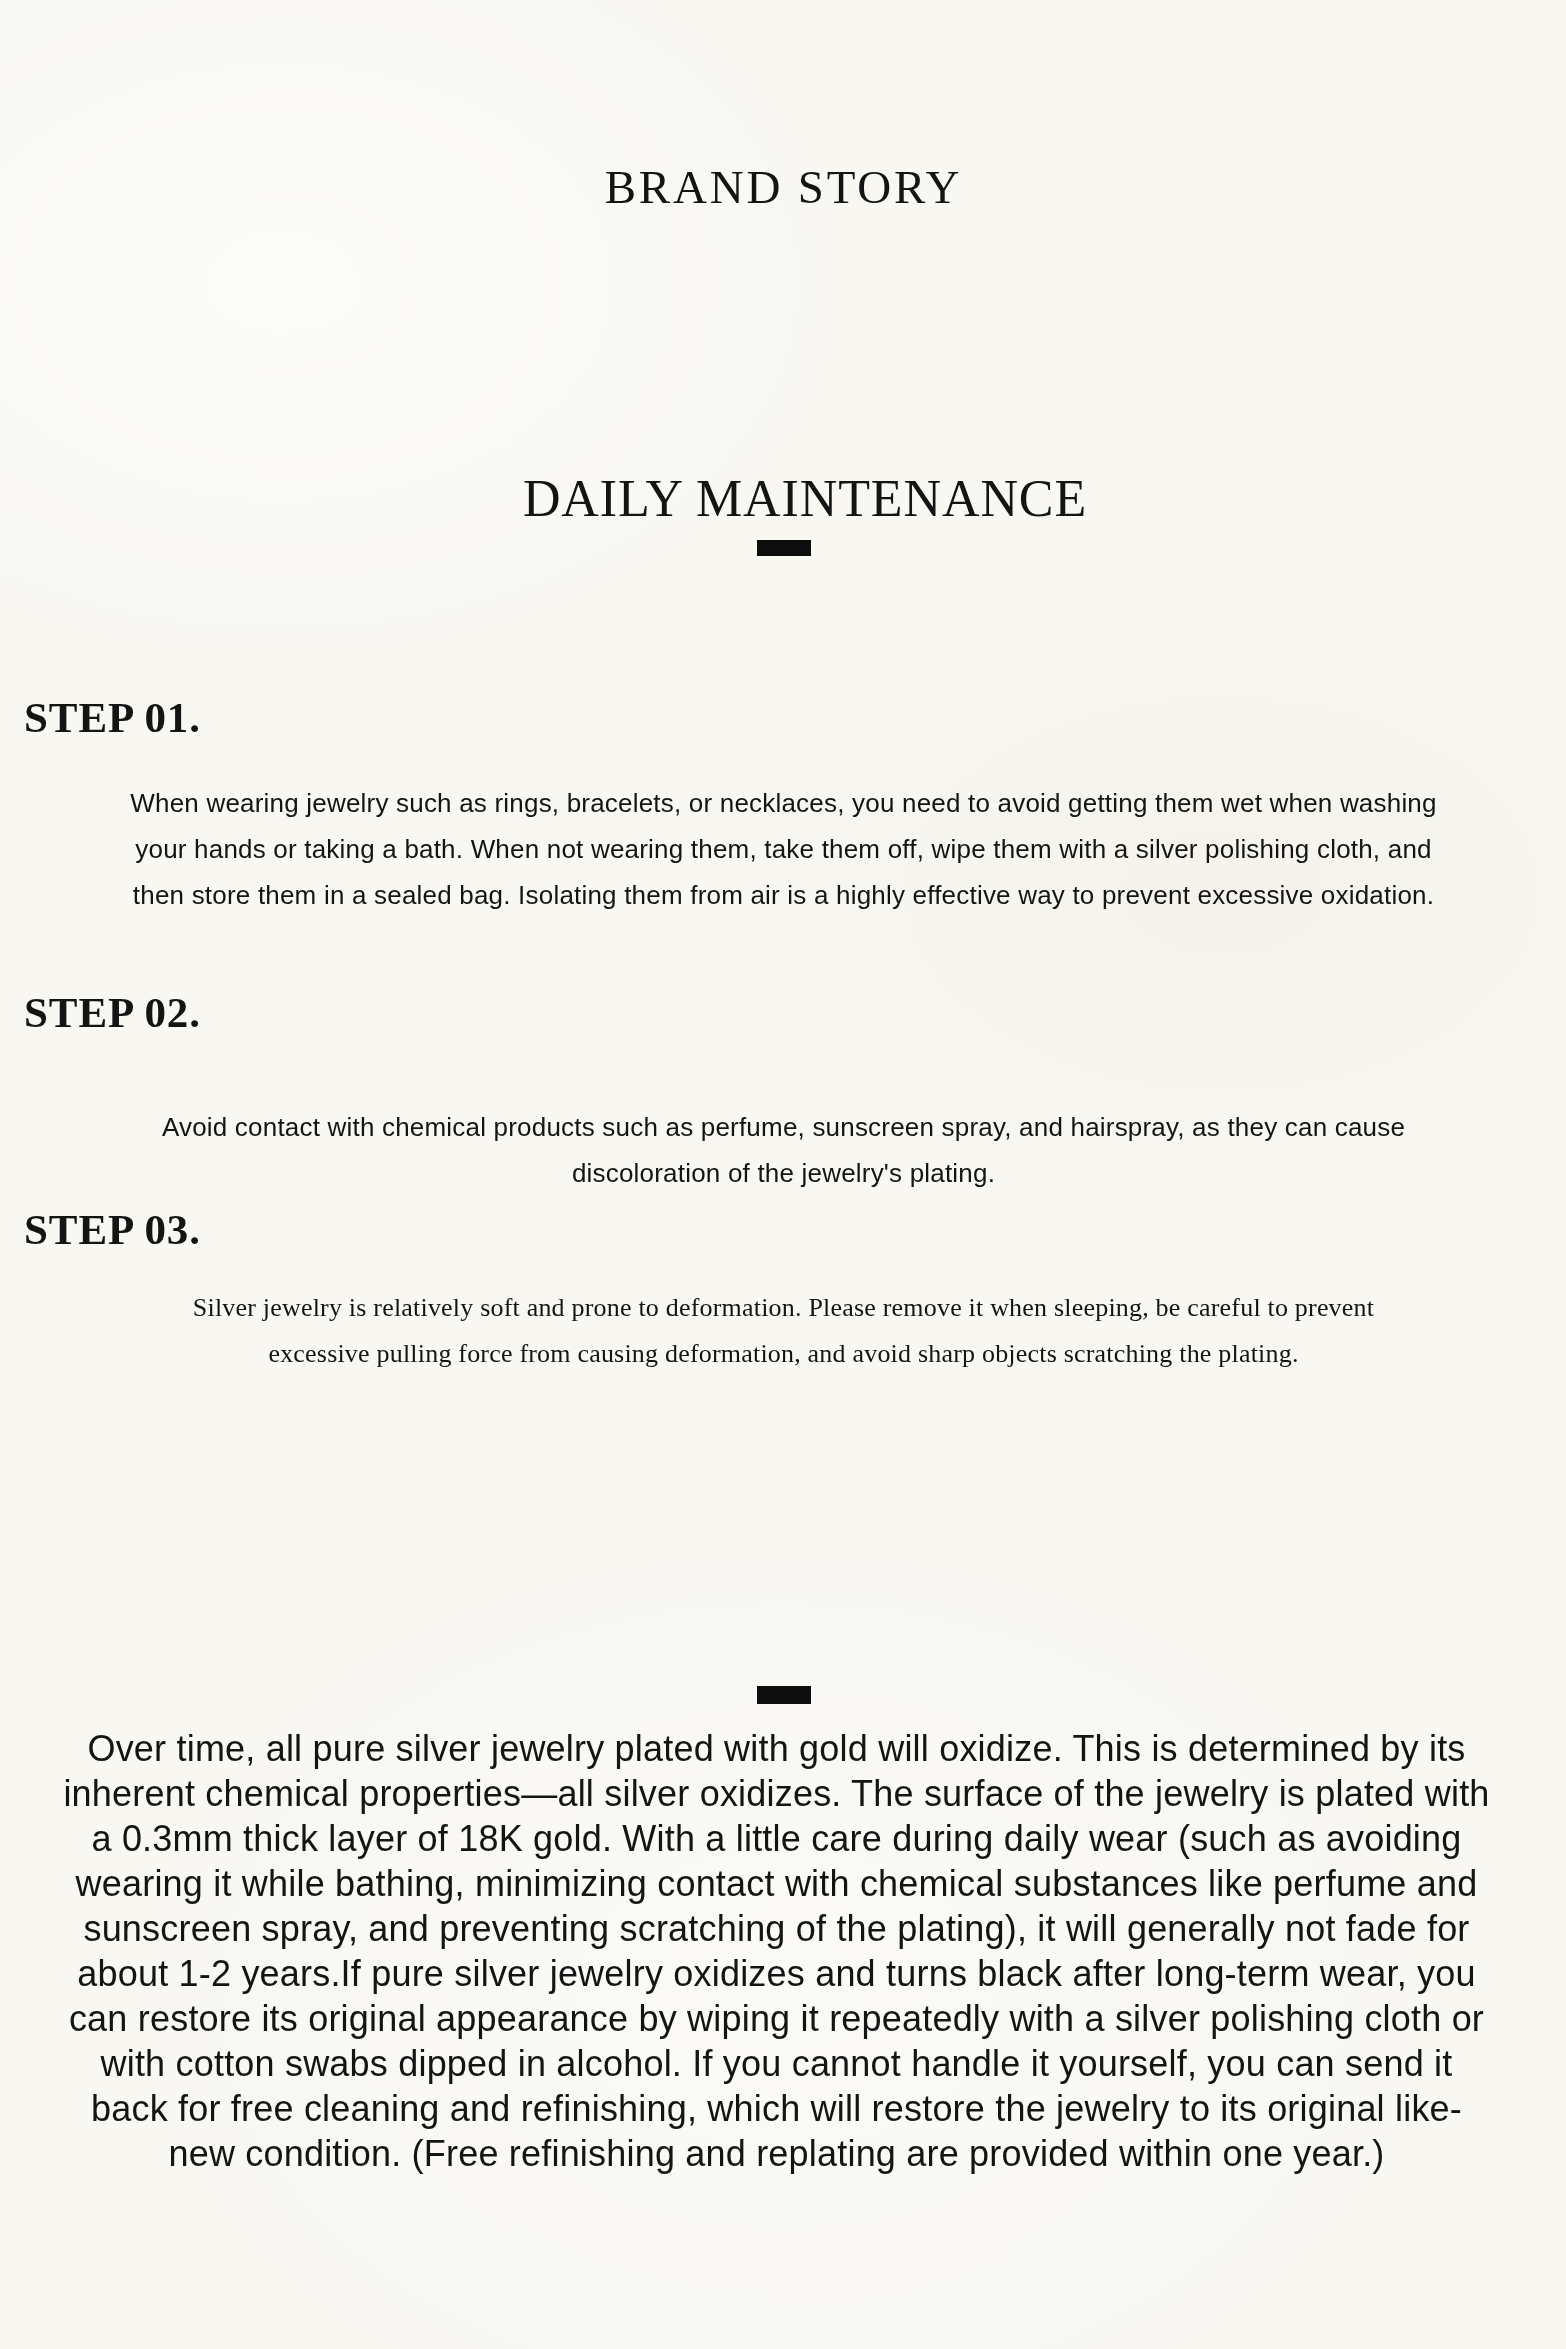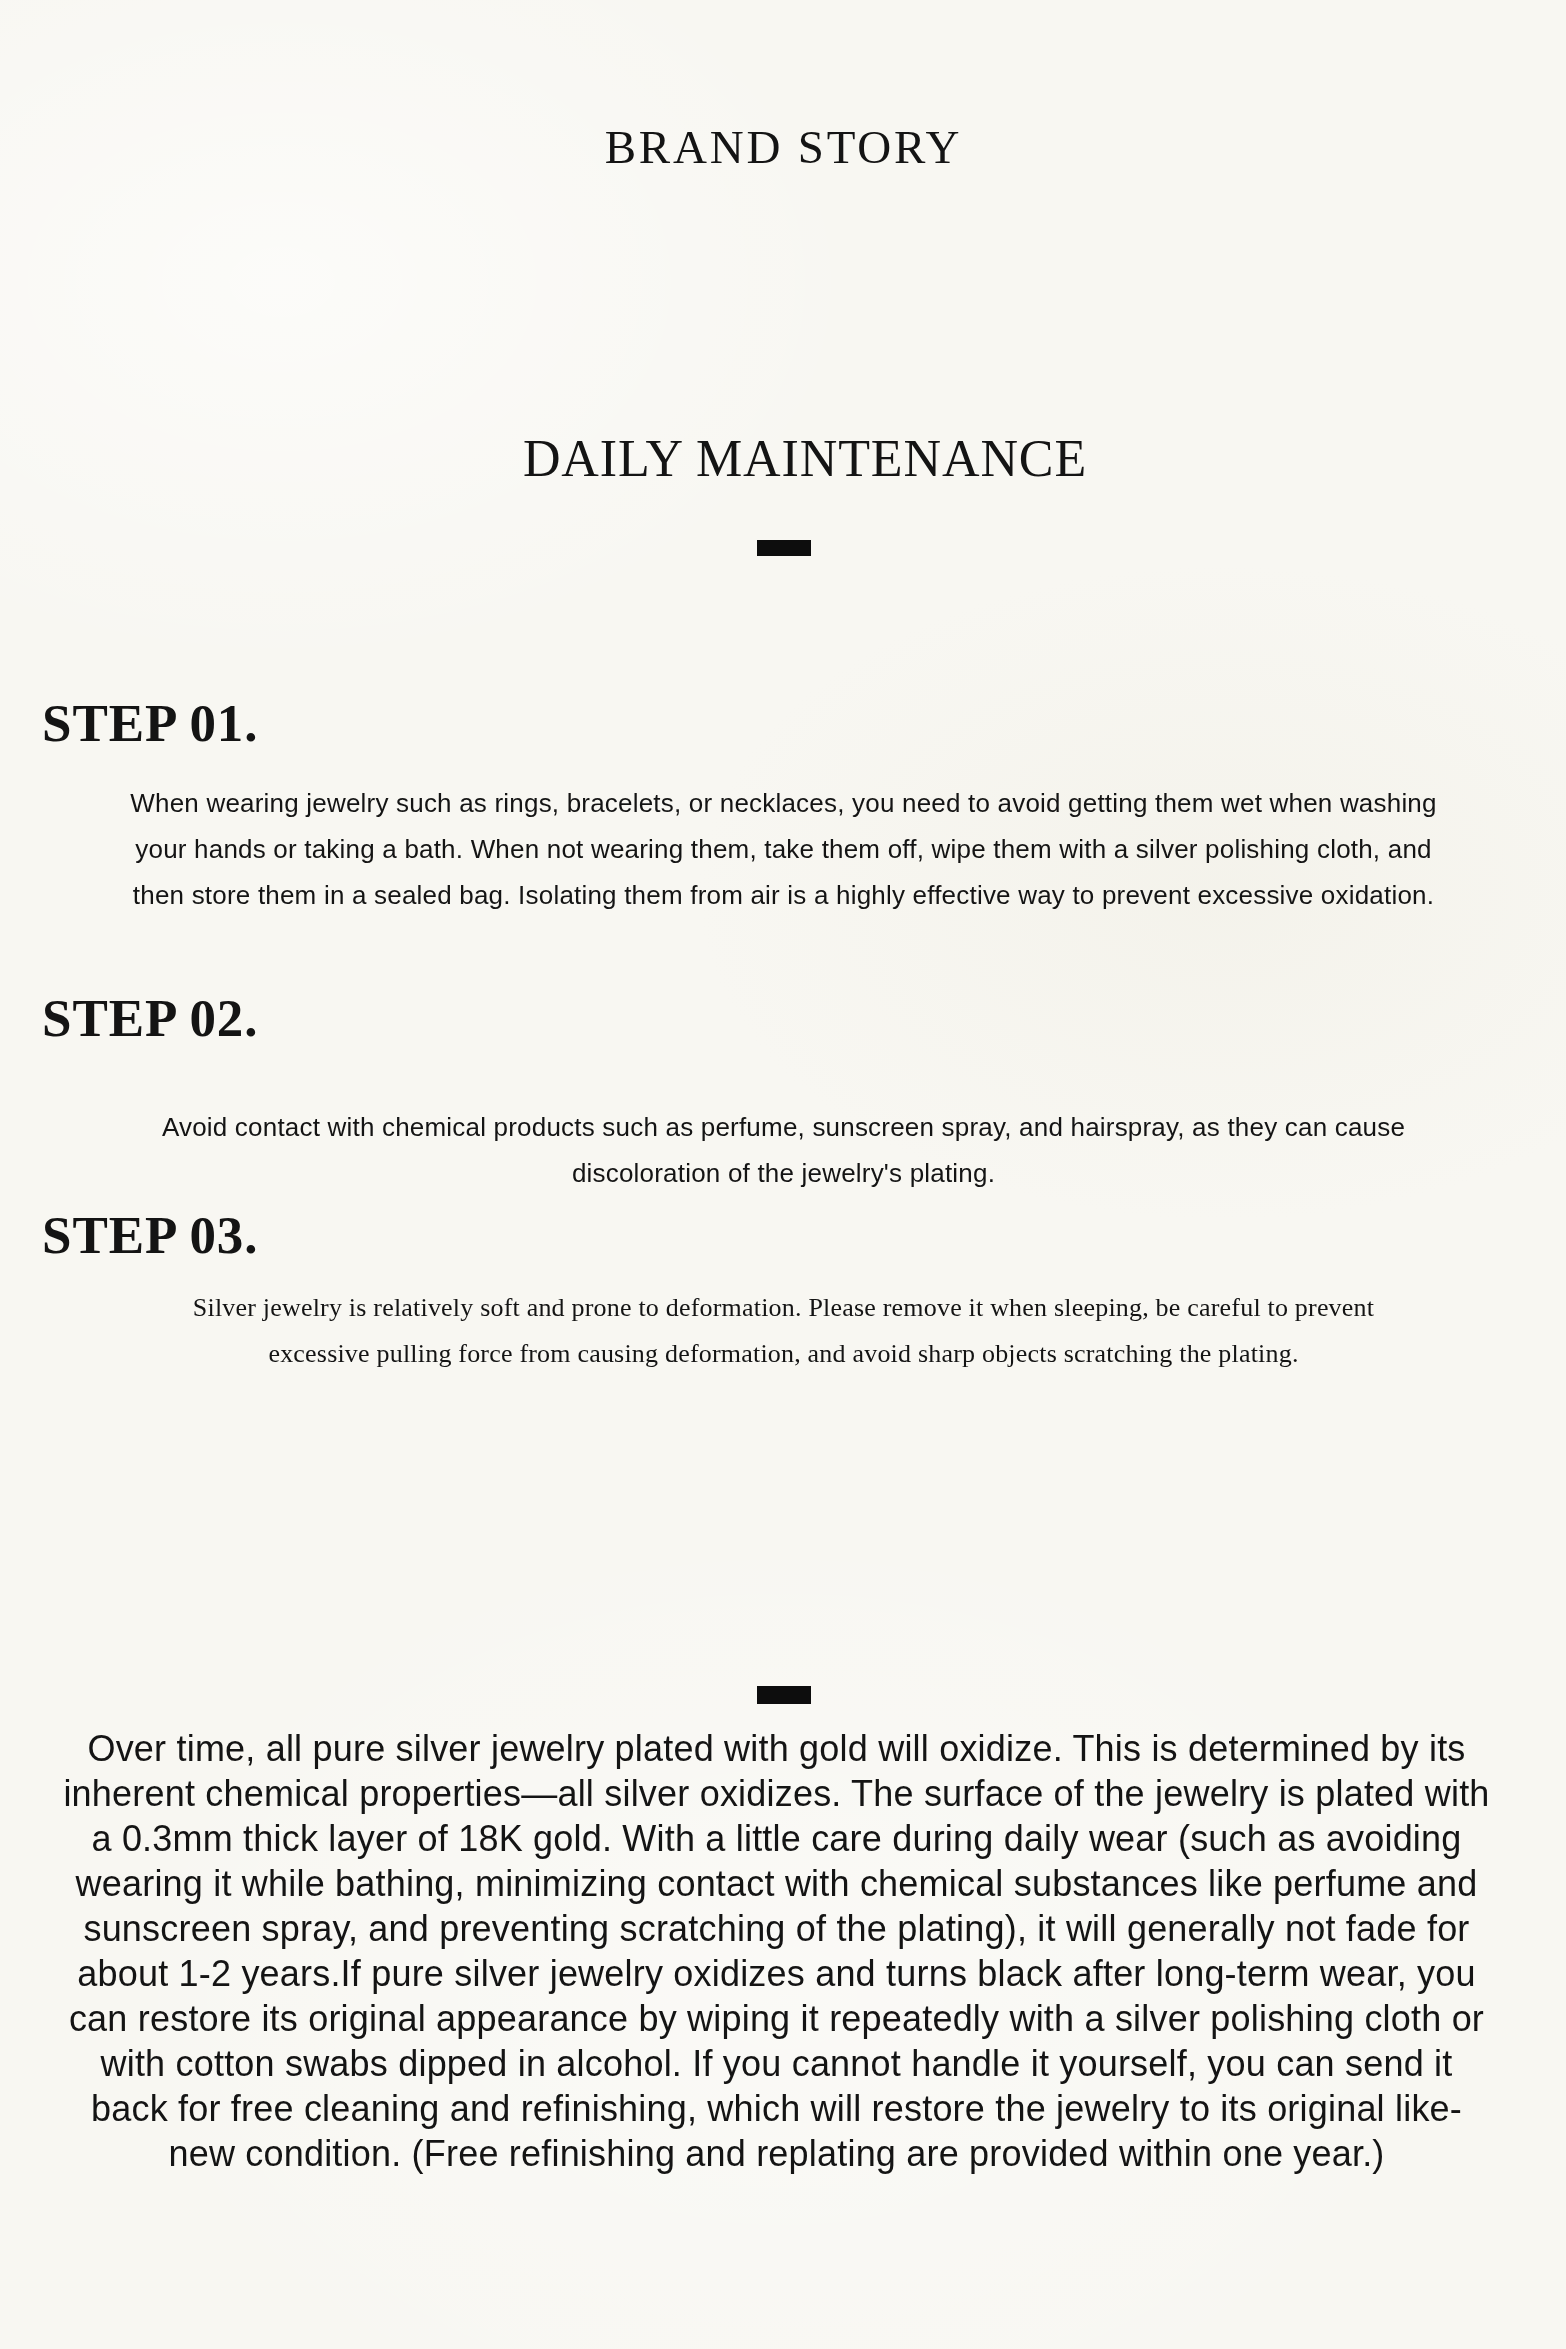--- a/index.html
+++ b/index.html
@@ -13,21 +13,21 @@
   }
   .page {
     position: absolute; inset: 0;
     background:
       radial-gradient(843px 562px at 18% 12%, rgba(255,255,255,0.55), rgba(255,255,255,0) 70%),
       radial-gradient(750px 468px at 78% 38%, rgba(240,238,228,0.5), rgba(240,238,228,0) 70%),
       radial-gradient(937px 656px at 50% 85%, rgba(255,255,255,0.35), rgba(255,255,255,0) 75%),
       #f8f7f2;
   }
   .centered { position: absolute; left: 0; right: 0; text-align: center; margin: 0; }
-  .serif { font-family: "Liberation Serif", "DejaVu Serif", serif; }
+  .serif { font-family: "Liberation Serif", "DejaVu Serif", serif; margin-top: 40px; }
 
   .eyebrow {
     top: 120px; font-size: 47px; letter-spacing: 2.8px; font-weight: 400;
   }
   .title {
     top: 208px; font-size: 84px; font-weight: bold; letter-spacing: 0.9px;
   }
   .section-heading {
     font-weight: bold; letter-spacing: 0.9px; padding-left: 43px;
   }
@@ -35,22 +35,22 @@
   .notes-heading { top: 1580px; font-size: 54px; letter-spacing: 1.9px; }
 
   .dash {
     position: absolute; left: 50%; width: 54px; height: 16px;
     margin-left: -27px; background: #0d0d0d;
   }
   .dash-1 { top: 540px; }
   .dash-2 { top: 1686px; height: 18px; }
 
   .step-label {
-    position: absolute; left: 42px; margin: 0;
-    font-size: 53px; font-weight: bold; letter-spacing: 0.9px;
+    position: absolute; left: 24px; margin: 0;
+    font-size: 43px; font-weight: bold; letter-spacing: 0.9px;
   }
   .step-label-1 { top: 693px; }
   .step-label-2 { top: 988px; }
   .step-label-3 { top: 1205px; }
 
   .lines { white-space: pre-line; }
 
   .step-text {
     position: absolute; left: 0; right: 0; margin: 0;
     text-align: center; font-size: 26px; line-height: 46px;

